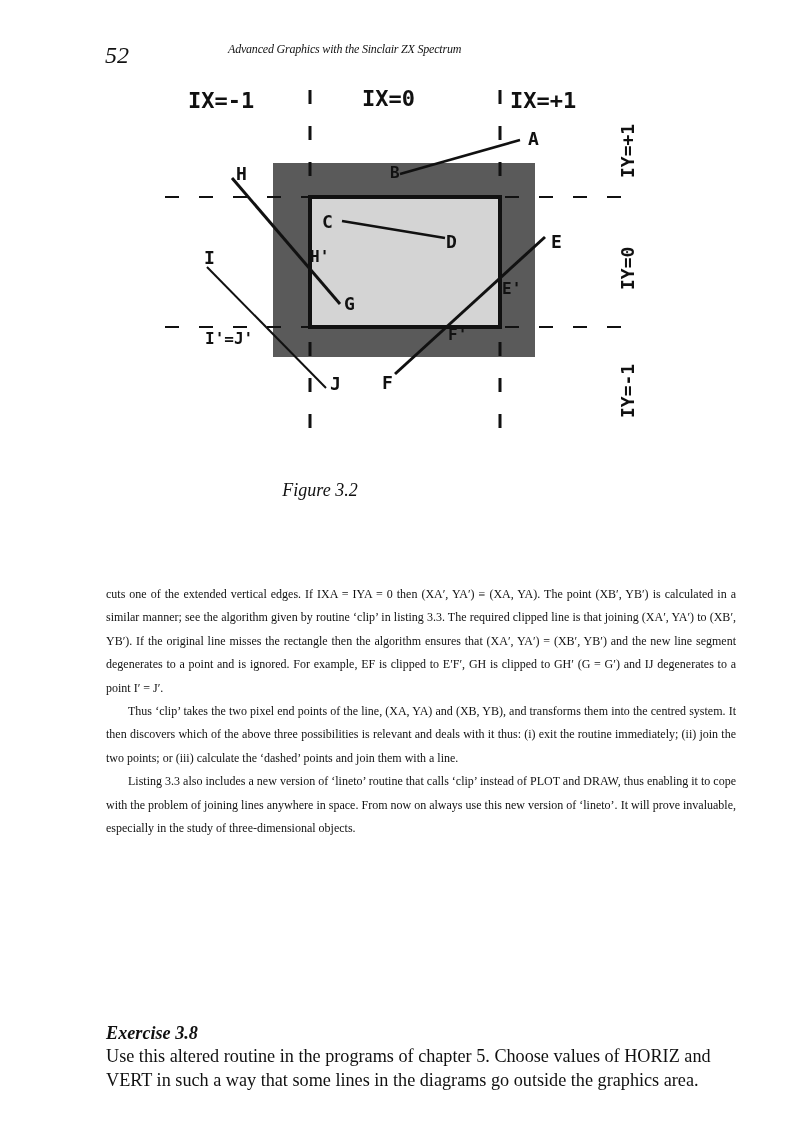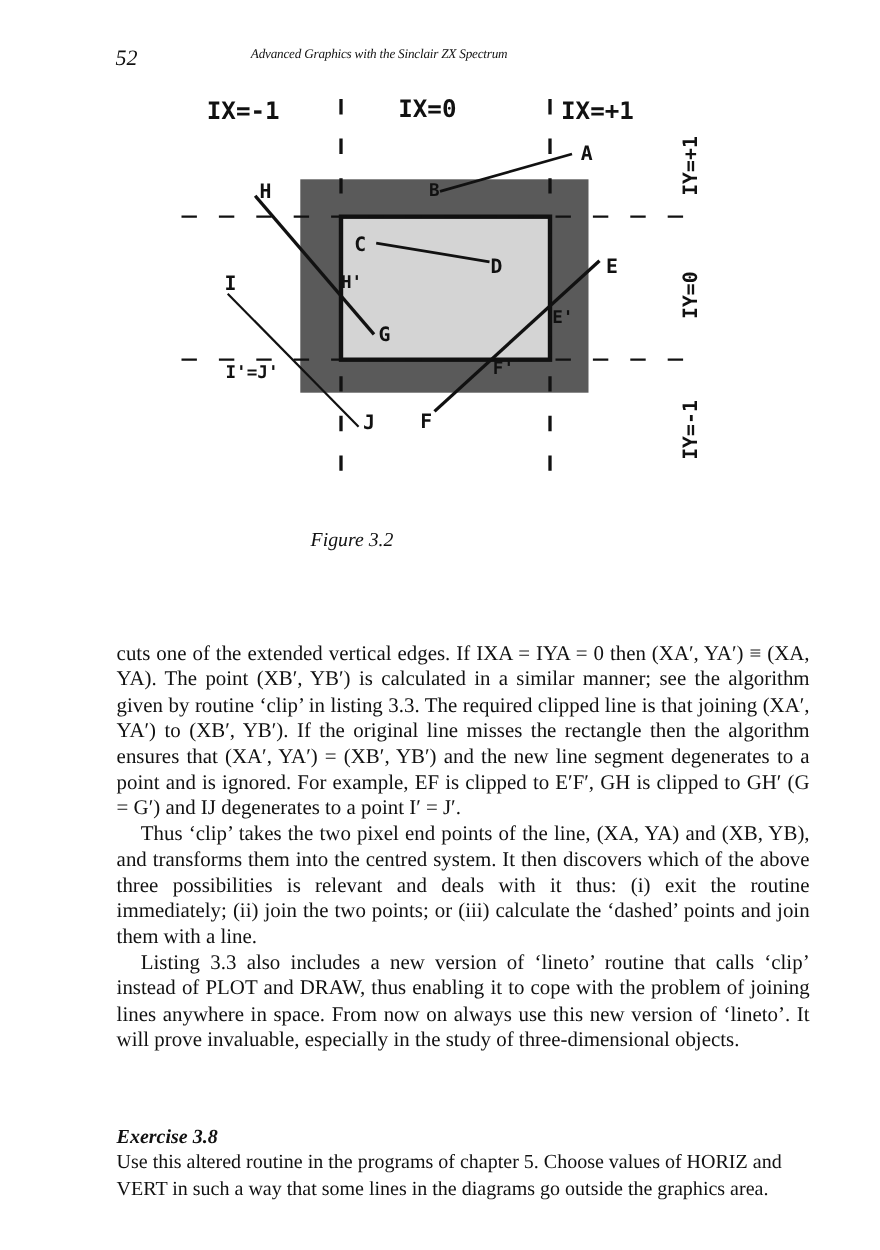--- a/index.html
+++ b/index.html
@@ -1,23 +1,23 @@
 <!DOCTYPE html>
 <html><head>
 <meta charset="utf-8">
 <style>
   html, body { margin: 0; padding: 0; background: #ffffff; }
   body { width: 800px; height: 1136px; position: relative; overflow: hidden;
          font-family: "Liberation Serif", "DejaVu Serif", serif; color: #111; }
-  .page-number { position: absolute; left: 105px; top: 42px; font-size: 20px; font-style: italic; }
+  .page-number { position: absolute; left: 105px; top: 42px; font-size: 24px; font-style: italic; }
   .running-head { position: absolute; left: 228px; top: 42px; font-size: 12px; font-style: italic; letter-spacing: -0.2px; }
   #figure { position: absolute; left: 0; top: 80px; width: 800px; height: 380px; }
   #figure .mono { font-family: "DejaVu Sans Mono", "Liberation Mono", monospace; font-weight: bold; fill: #111; }
   .caption { position: absolute; left: 0; width: 640px; top: 480px; text-align: center; font-size: 18px; font-style: italic; }
-  .body-text { position: absolute; left: 106px; top: 583px; width: 630px; font-size: 19px; line-height: 23.4px; font-family: Liberation Serif, serif; }
+  .body-text { position: absolute; left: 106px; top: 583px; width: 630px; font-size: 12px; line-height: 23.4px; font-family: Liberation Serif, serif; }
   .body-text p { margin: 0; text-align: justify; text-align-last: left; }
   .body-text p.indent { text-indent: 22px; }
   .exercise { position: absolute; left: 106px; top: 1022px; width: 630px; font-size: 18.2px; line-height: 23.4px; }
   .exercise-title { font-weight: bold; font-style: italic; }
   .exercise p { margin: 0; }
 </style>
 </head>
 <body>
 
 <div class="page-number">52</div>

